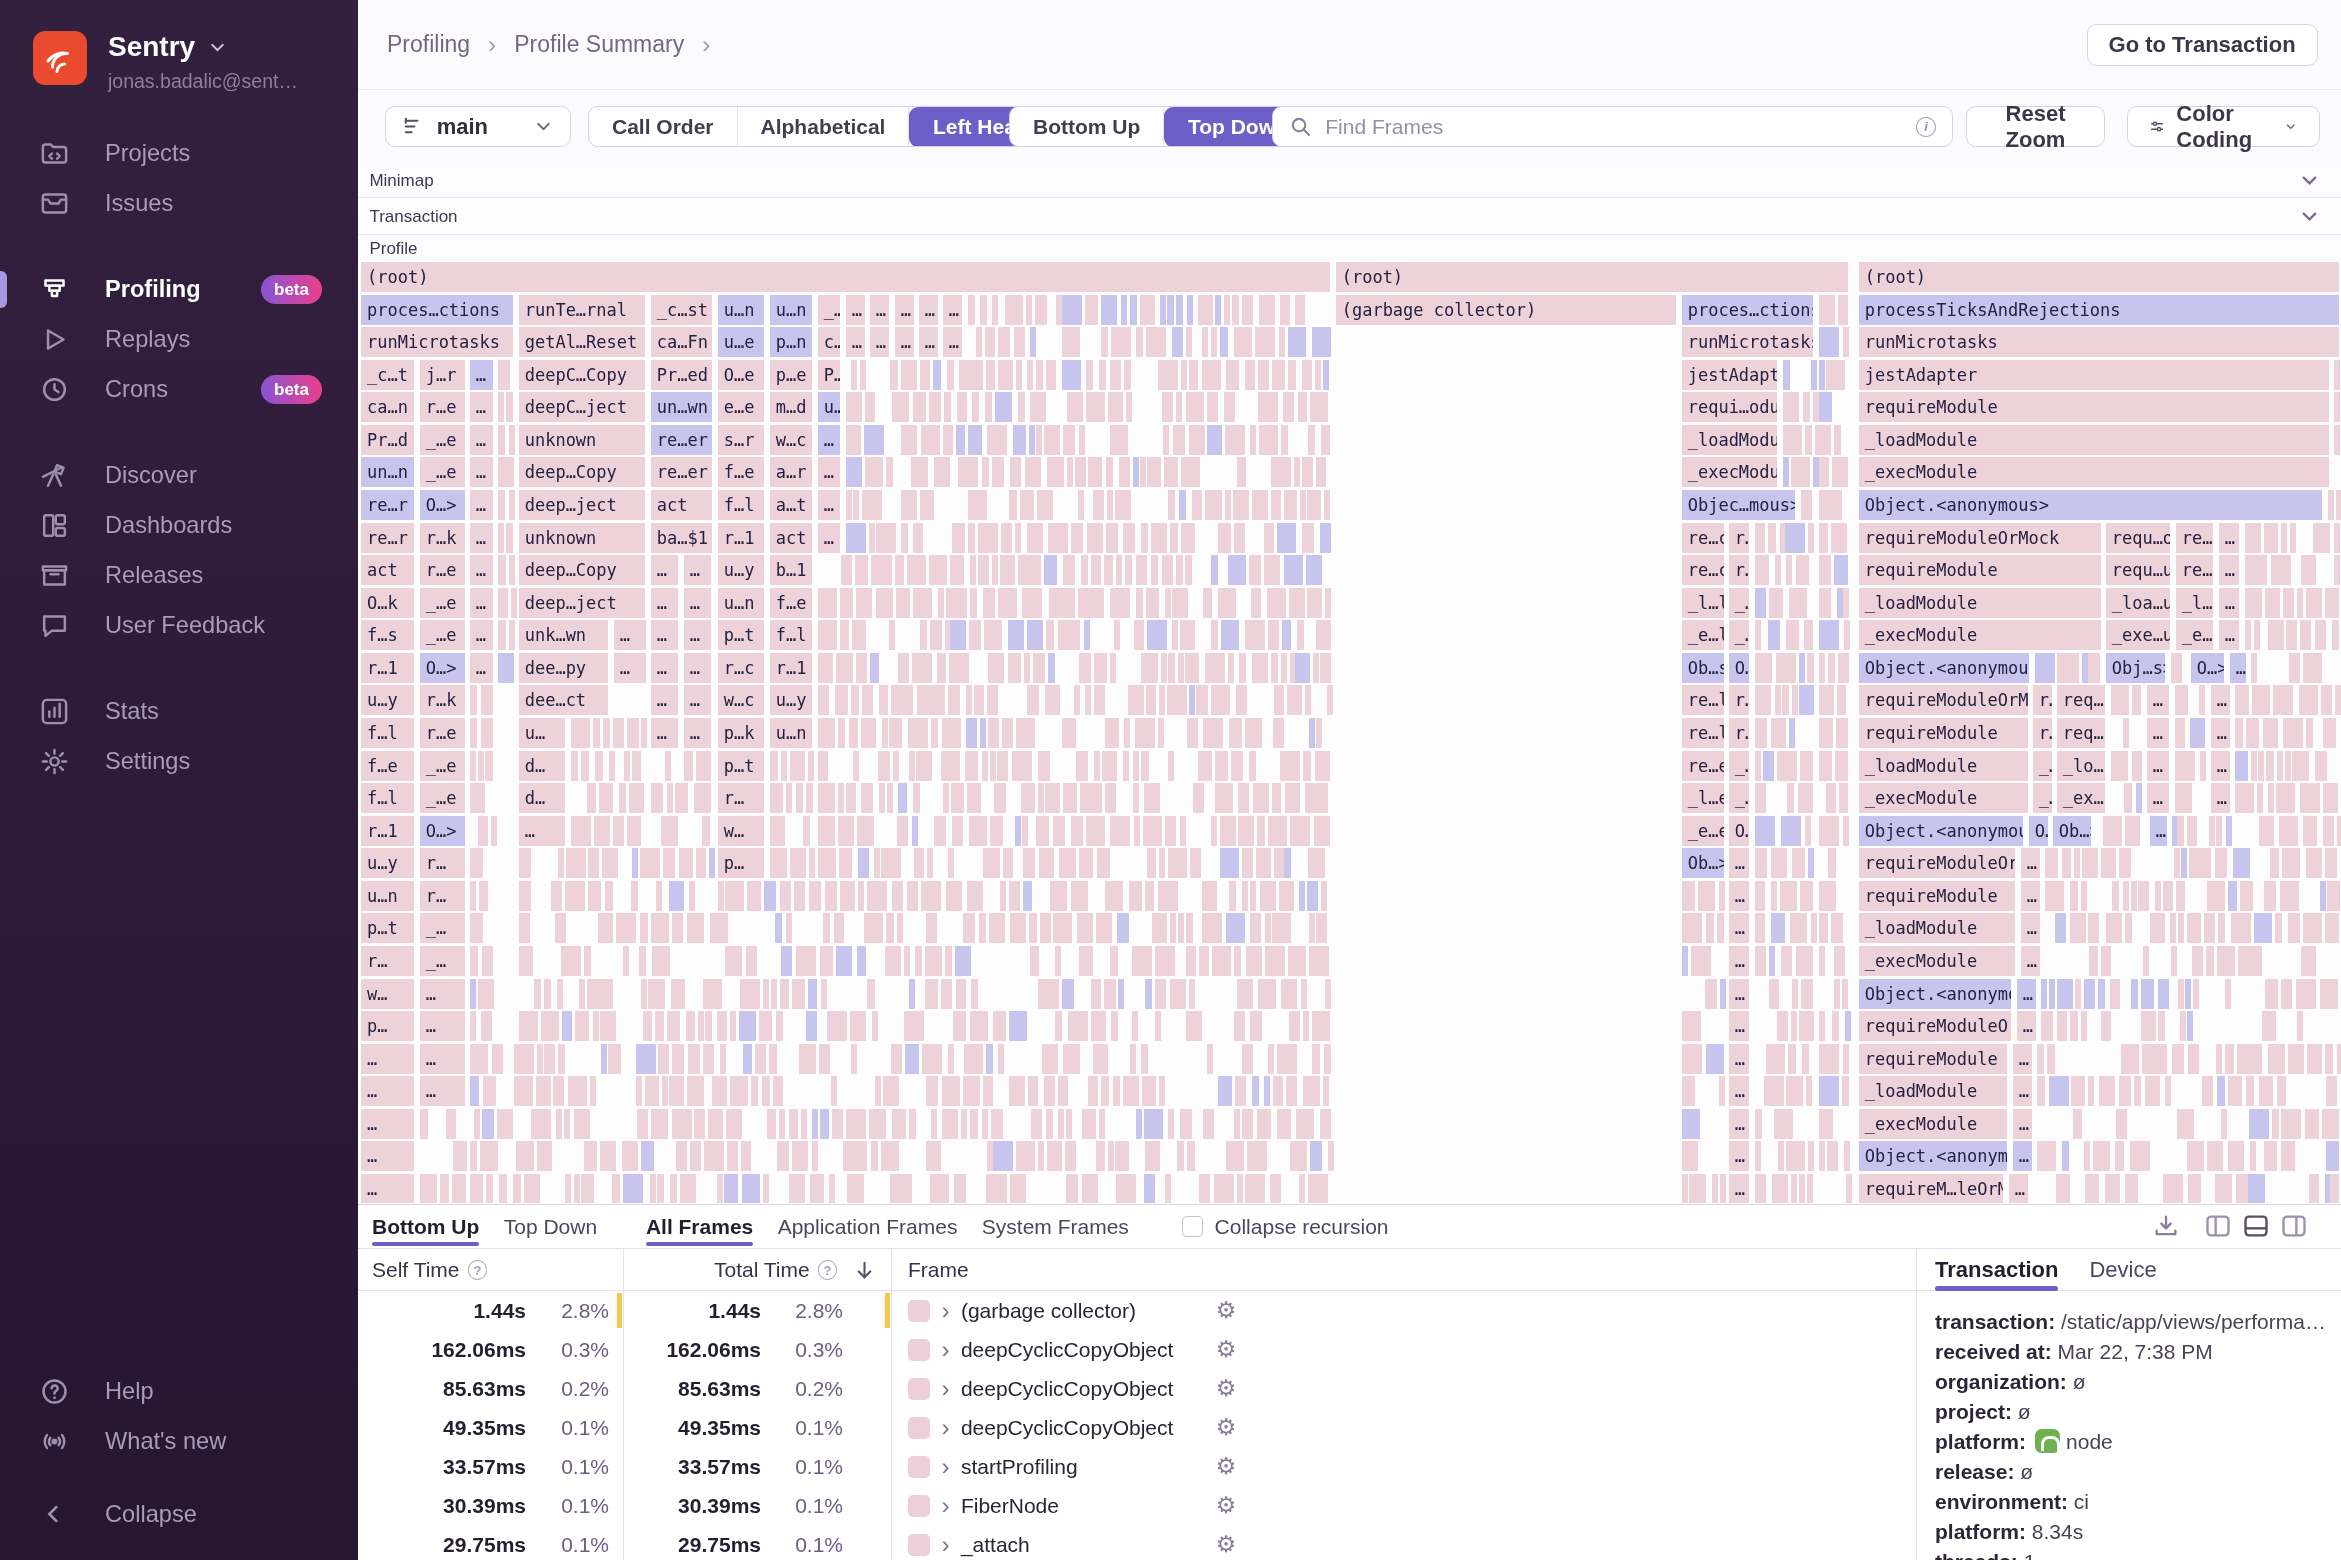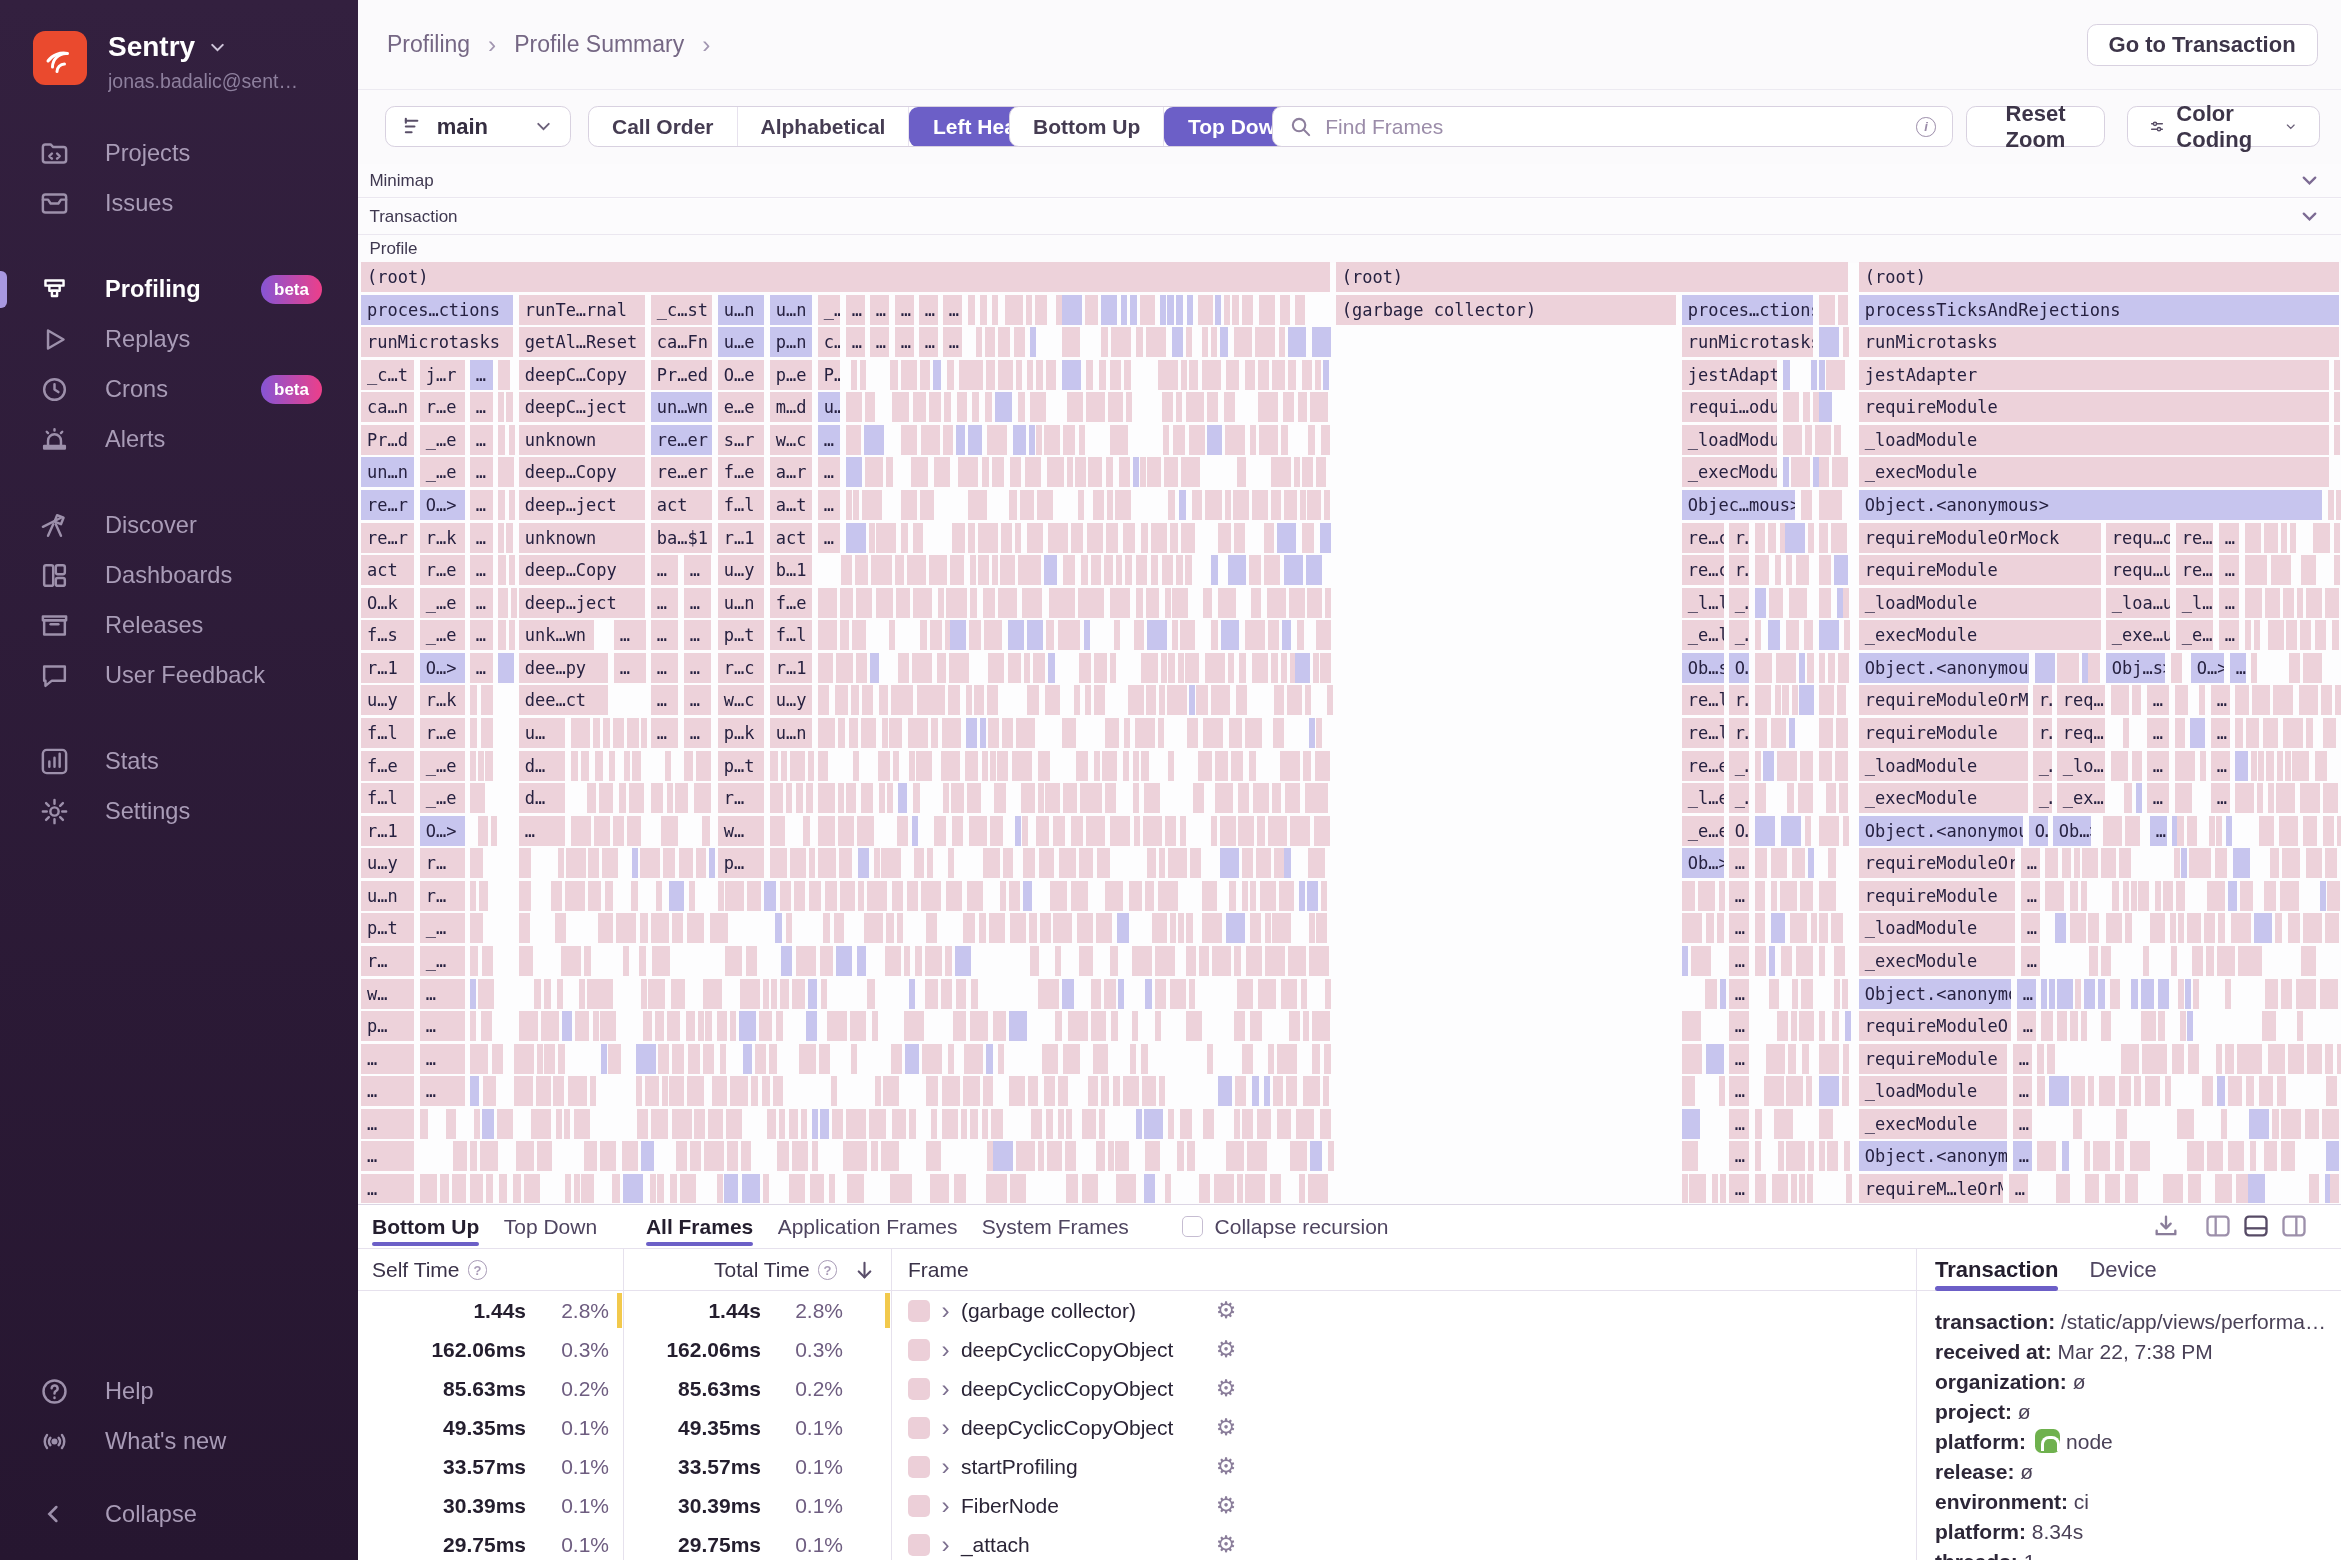--- a/index.html
+++ b/index.html
@@ -181,30 +181,20 @@
           </div>
           <div class="nav-item">
             <span class="nicon">
               <svg width="31" height="31" viewBox="0 0 24 24" fill="none" stroke="#9d90ab" stroke-width="1.9" stroke-linecap="round" stroke-linejoin="round">
                 <circle cx="12" cy="12" r="8"></circle>
                 <path d="M12 8v4l3 2"></path>
               </svg>
             </span>
             <span>Crons</span>
             <span class="badge">beta</span>
-          </div>
-          <div class="nav-item">
-            <span class="nicon">
-              <svg width="31" height="31" viewBox="0 0 24 24" fill="none" stroke="#9d90ab" stroke-width="1.9" stroke-linecap="round" stroke-linejoin="round">
-                <path d="M7 17v-4a5 5 0 0 1 10 0v4"></path>
-                <path d="M4 17h16v2H4z"></path>
-                <path d="M12 4v1M6 6l1 1M18 6l-1 1"></path>
-              </svg>
-            </span>
-            <span>Alerts</span>
           </div>
         </div>
         <div class="nav-group">
           <div class="nav-item">
             <span class="nicon">
               <svg width="31" height="31" viewBox="0 0 24 24" fill="none" stroke="#9d90ab" stroke-width="1.9" stroke-linecap="round" stroke-linejoin="round">
                 <path d="M3 13l14-7"></path>
                 <path d="M14 4l5 2-2 5-5-2z"></path>
                 <path d="M11 11l-4 9M13 11l4 9"></path>
               </svg>
@@ -841,21 +831,21 @@
       <div class="fcell" style="left: 1925px; top: 326px; width: 10.6px;"></div>
       <div class="fcell" style="left: 1939px; top: 326px; width: 5.7px;"></div>
       <div class="fcell" style="left: 1948px; top: 326px; width: 16.3px;"></div>
       <div class="fcell" style="left: 1967px; top: 326px; width: 1.6px;"></div>
       <div class="fcell" style="left: 1972px; top: 326px; width: 9px;"></div>
       <div class="fcell" style="left: 3.3px; top: 358px; width: 53px;">f…s</div>
       <div class="fcell" style="left: 62px; top: 358px; width: 45px;">_…e</div>
       <div class="fcell" style="left: 112px; top: 358px; width: 23px;">…</div>
       <div class="fcell" style="left: 140px; top: 358px; width: 8.1px;"></div>
       <div class="fcell" style="left: 151px; top: 358px; width: 4.1px;"></div>
-      <div class="fcell" style="left: 161px; top: 358px; width: 75px;">unk…wn</div>
+      <div class="fcell" style="left: 161px; top: 358px; width: 89px;">unk…wn</div>
       <div class="fcell" style="left: 256px; top: 358px; width: 32px;">…</div>
       <div class="fcell" style="left: 293px; top: 358px; width: 27px;">…</div>
       <div class="fcell" style="left: 326px; top: 358px; width: 27px;">…</div>
       <div class="fcell" style="left: 360px; top: 358px; width: 46px;">p…t</div>
       <div class="fcell" style="left: 412px; top: 358px; width: 42px;">f…l</div>
       <div class="fcell" style="left: 460px; top: 358px; width: 19px;"></div>
       <div class="fcell" style="left: 482px; top: 358px; width: 9px;"></div>
       <div class="fcell" style="left: 494px; top: 358px; width: 14px;"></div>
       <div class="fcell" style="left: 531px; top: 358px; width: 4.9px;"></div>
       <div class="fcell" style="left: 562px; top: 358px; width: 6.5px;"></div>

